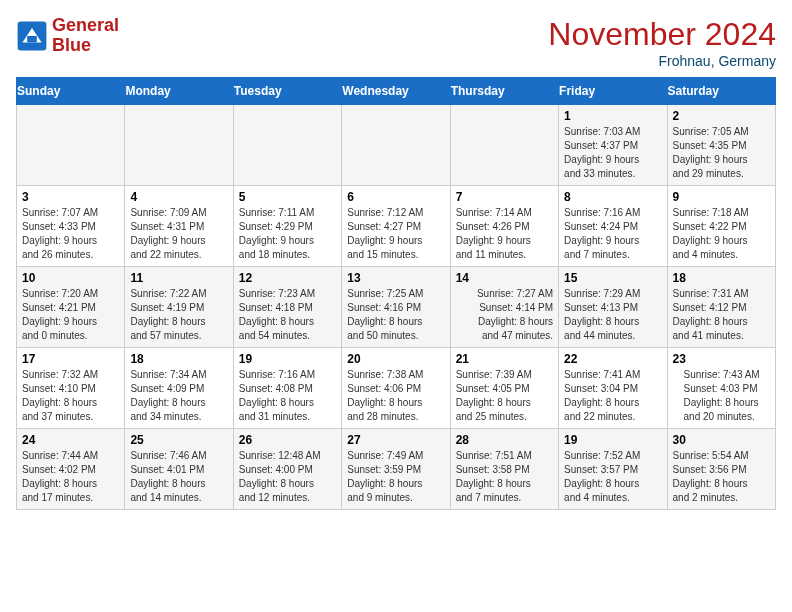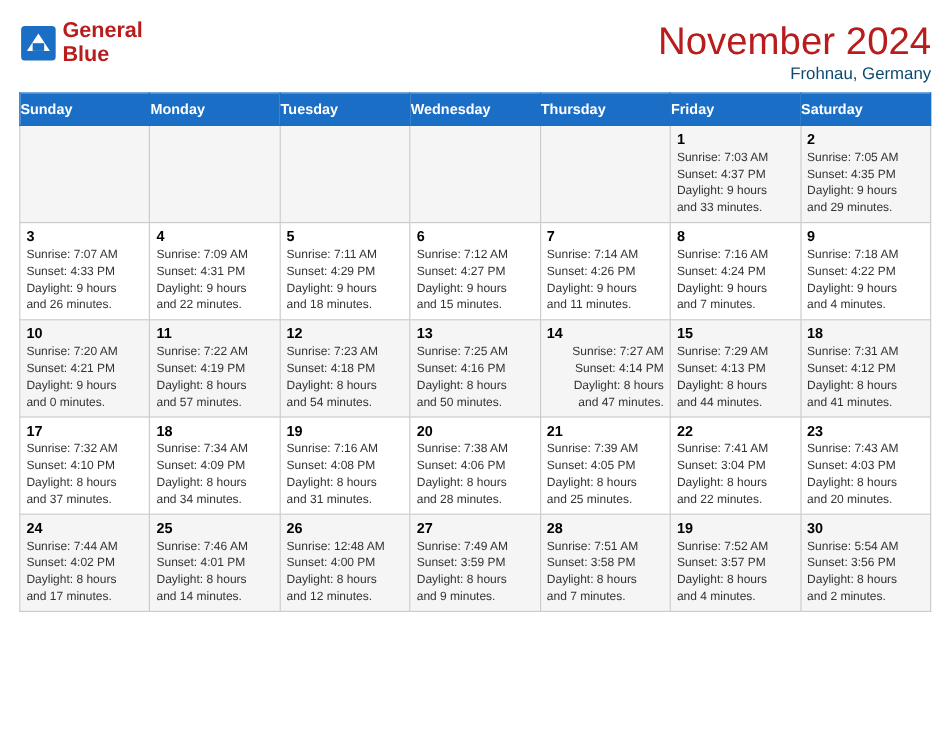--- a/index.html
+++ b/index.html
@@ -284,21 +284,21 @@
         </td>
         <td>
           <div class="day-num">22</div>
           <div class="day-info" style="white-space: pre-line;">Sunrise: 7:41 AM
 Sunset: 3:04 PM
 Daylight: 8 hours
 and 22 minutes.</div>
         </td>
         <td>
           <div class="day-num">23</div>
-          <div class="day-info" style="white-space: pre-line;">Sunrise: 7:43 AM
+          <div class="day-info" style="white-space: pre-line; margin-left: 11px;">Sunrise: 7:43 AM
 Sunset: 4:03 PM
 Daylight: 8 hours
 and 20 minutes.</div>
         </td>
       </tr>
       <tr>
         <td>
           <div class="day-num">24</div>
           <div class="day-info" style="white-space: pre-line;">Sunrise: 7:44 AM
 Sunset: 4:02 PM

